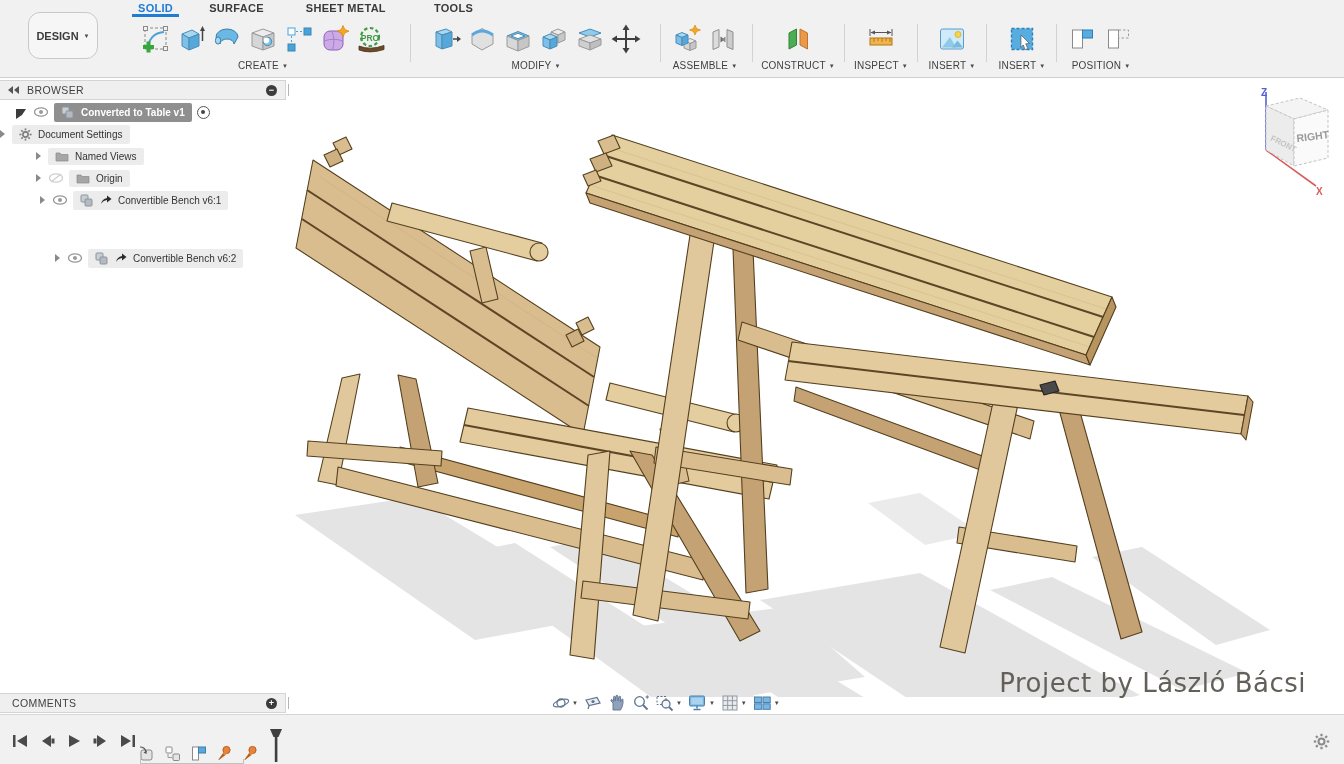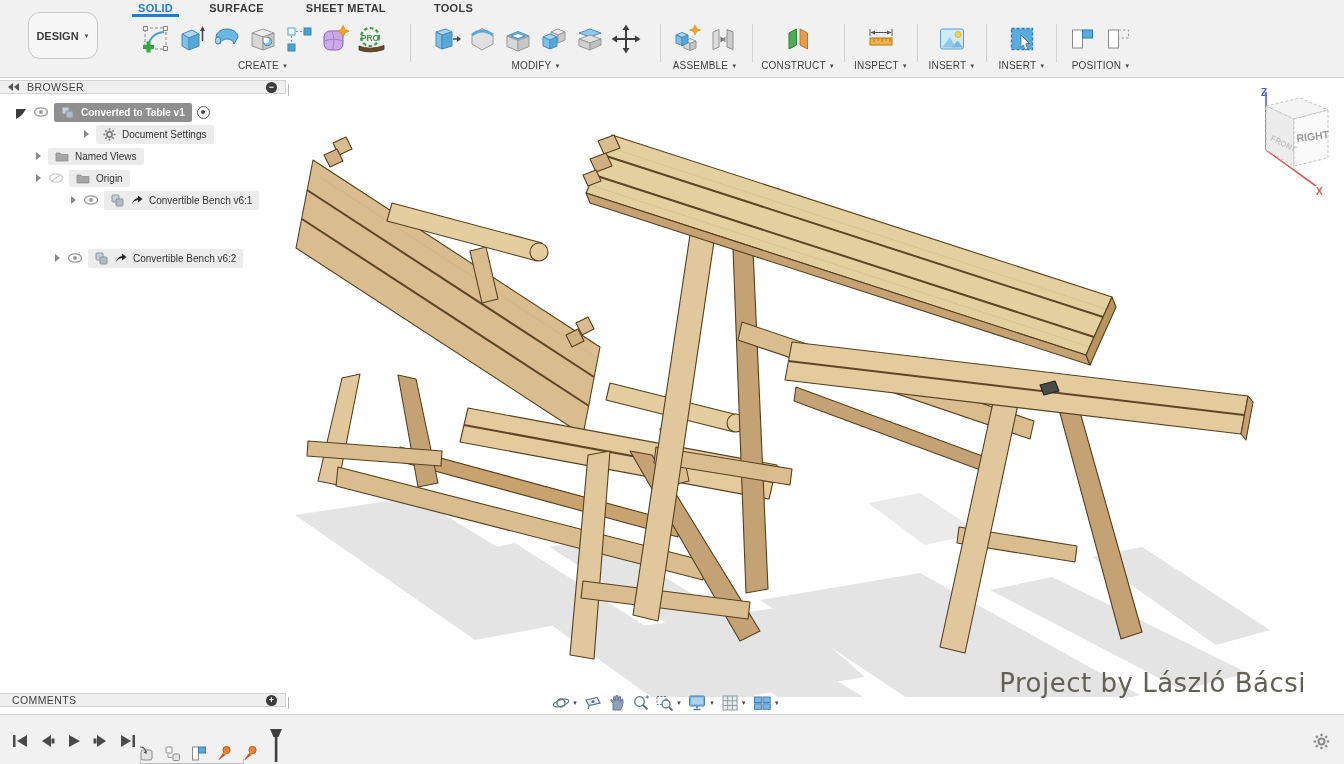--- a/index.html
+++ b/index.html
@@ -24,21 +24,21 @@
   .group { position:absolute; top:20px; text-align:center; }
   .gicons { display:flex; justify-content:center; align-items:center; gap:2px; height:38px; }
   .tool { width:34px; height:36px; display:flex; align-items:center; justify-content:center;
     border-radius:3px; cursor:pointer; }
   .glabel { margin-top:2px; font-size:10px; color:#3f3f3f; letter-spacing:.2px;
     display:flex; align-items:center; justify-content:center; gap:3px; cursor:pointer; }
   .caret { font-size:6px; color:#4a4a4a; line-height:1; }
   .vsep { position:absolute; top:24px; width:1px; height:38px; background:#d2d2d2; }
 
   
-  .panel-header { position:absolute; left:0; width:286px; height:14px;
+  .panel-header { position:absolute; left:0; width:286px; height:20px;
     background:#efefef; border:1px solid #d4d4d4; border-left:none;
     display:flex; align-items:center; font-size:10.5px; color:#3f3f3f;
     letter-spacing:.4px; }
   .ph-grip { position:absolute; width:3px; height:12px; border-left:1px solid #b5b5b5; }
   .circle-ic { width:11px; height:11px; border-radius:50%; background:#3c3c3c; color:#fff;
     font-size:9px; line-height:11px; text-align:center; margin-left:auto; margin-right:8px;
     font-weight:700; cursor:pointer; }
   .collapse-ic { margin:0 8px 0 8px; display:flex; gap:1px; cursor:pointer; }
   .collapse-ic i { display:block; width:0; height:0; border-top:4px solid transparent;
     border-bottom:4px solid transparent; border-right:5px solid #555; }
@@ -463,21 +463,21 @@
       <span class="pill sel">
         <svg class="tico" width="14" height="13" viewBox="0 0 14 13">
           <rect x="1" y="1" width="7" height="7" rx="1" fill="#c9ced4" stroke="#8d949b"></rect>
           <rect x="5" y="5" width="7" height="7" rx="1" fill="#b4bac1" stroke="#8d949b"></rect>
         </svg>
         <span>Converted to Table v1</span>
       </span>
       <span class="radio"></span>
     </div>
 
-    <div class="trow" style="padding-left:36px;margin-left:48px;">
+    <div class="trow" style="">
       <span class="disc"></span>
       <span class="pill">
         <svg class="tico" width="13" height="13" viewBox="0 0 16 16">
           <circle cx="8" cy="8" r="3.2" fill="none" stroke="#7d7d7d" stroke-width="2"></circle>
           <g stroke="#7d7d7d" stroke-width="2">
               <line x1="8" y1="0.5" x2="8" y2="3"></line>
               <line x1="8" y1="13" x2="8" y2="15.5"></line>
               <line x1="0.5" y1="8" x2="3" y2="8"></line>
               <line x1="13" y1="8" x2="15.5" y2="8"></line>
               <line x1="2.8" y1="2.8" x2="4.5" y2="4.5"></line>
@@ -507,21 +507,21 @@
         <line x1="3" y1="10" x2="13" y2="2" stroke="#cfcfcf" stroke-width="1.3"></line>
       </svg>
       <span class="pill">
         <svg class="tico" width="14" height="11" viewBox="0 0 14 11">
           <path d="M1,2 L5,2 L6,3.5 L13,3.5 L13,10 L1,10 Z" fill="#a6a6a6" stroke="#8a8a8a" stroke-width="0.7"></path>
         </svg>
         <span>Origin</span>
       </span>
     </div>
 
-    <div class="trow" style="padding-left:28px;margin-left:43px;">
+    <div class="trow" style="padding-left:40px;">
       <span class="disc"></span>
       <svg class="tico" width="16" height="12" viewBox="0 0 16 12" style="margin-right:5px;">
         <ellipse cx="8" cy="6" rx="6.5" ry="4.2" fill="none" stroke="#9a9a9a" stroke-width="1.3"></ellipse>
         <circle cx="8" cy="6" r="2" fill="#9a9a9a"></circle>
       </svg>
       <span class="pill">
         <svg class="tico" width="14" height="13" viewBox="0 0 14 13">
           <rect x="1" y="1" width="7" height="7" rx="1" fill="#c9ced4" stroke="#8d949b"></rect>
           <rect x="5" y="5" width="7" height="7" rx="1" fill="#b4bac1" stroke="#8d949b"></rect>
         </svg>

